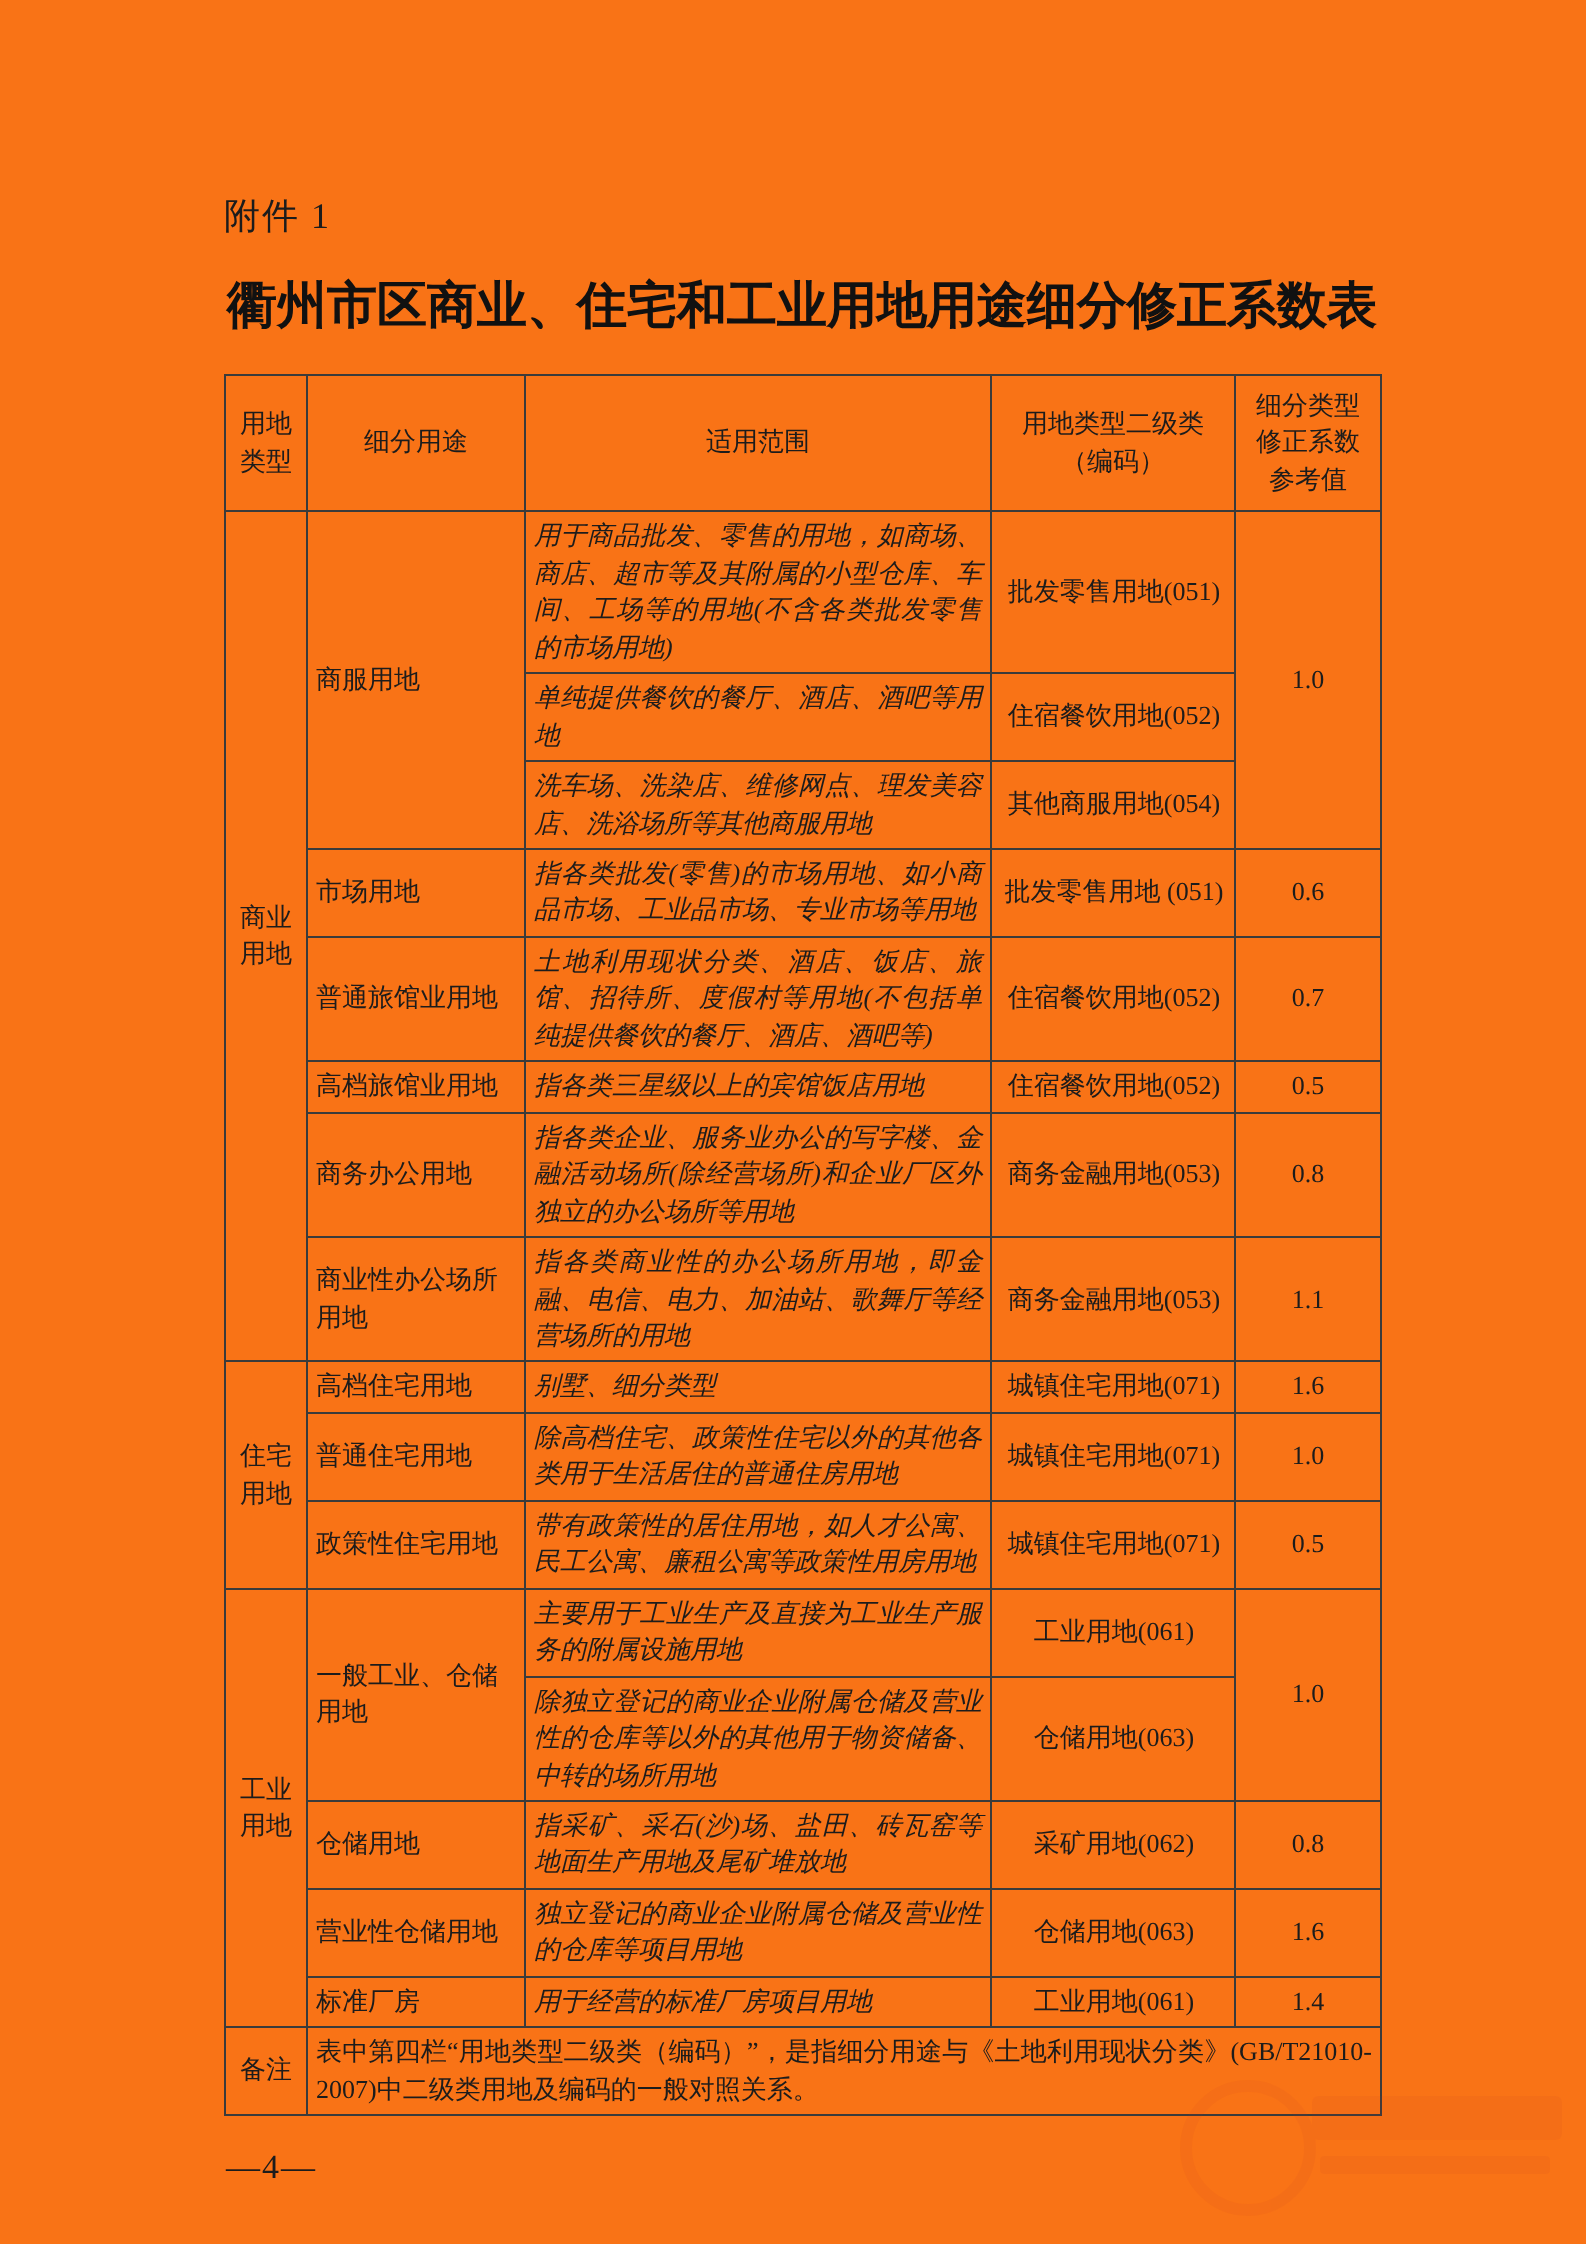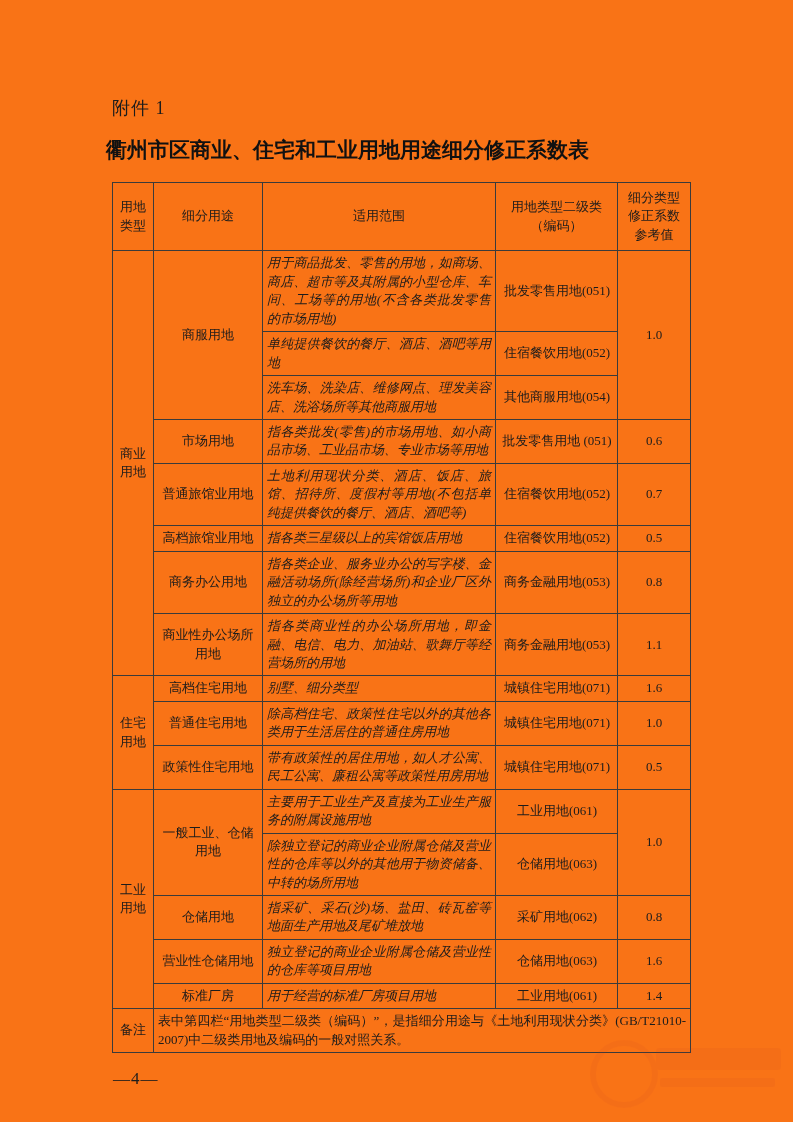--- a/index.html
+++ b/index.html
@@ -16,21 +16,22 @@
   .attachment {
     margin:96px 0 0 112px;
     font-size:18px;
     letter-spacing:1px;
   }
   .doc-title {
     margin:16px 0 0 106px;
     width:590px;
     font-family:"Liberation Sans","DejaVu Sans",sans-serif;
     font-weight:700;
-    font-size:21px;
+    font-size:25px;
+    text-align:center;
     white-space:nowrap;
     color:#111;
   }
   table.coef-table {
     margin:18px 0 0 112px;
     width:578px;
     border-collapse:collapse;
     table-layout:fixed;
   }
   .coef-table th, .coef-table td {
@@ -42,21 +43,21 @@
     word-break:break-all;
   }
   .coef-table { border:1.5px solid #333; }
   .coef-table th {
     font-weight:normal;
     text-align:center;
     white-space:pre-line;
     padding:6px 3px;
   }
   td.group  { text-align:center; white-space:pre-line; }
-  td.use    { text-align:center; }
+  td.use    { text-align:left; }
   td.scope  { text-align:justify;font-style:italic; }
   td.code   { text-align:center; padding-left:5px; }
   td.coef   { text-align:center; }
   td.remark { text-align:justify; }
   .page-num {
     margin:16px 0 0 113px;
     font-size:17px;
     letter-spacing:1px;
   }
   

